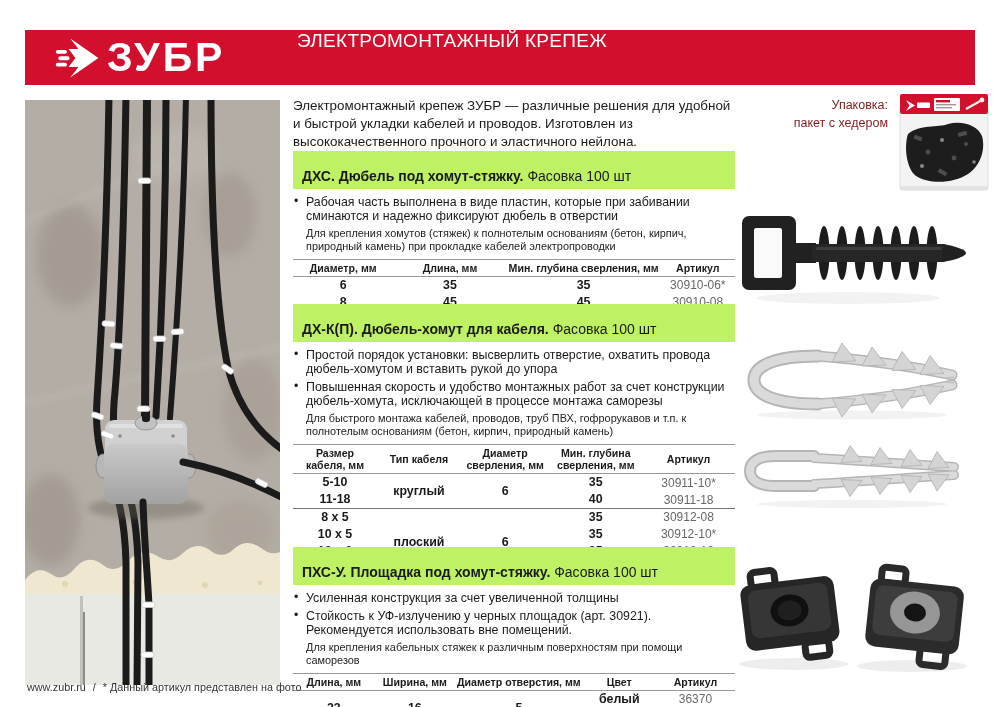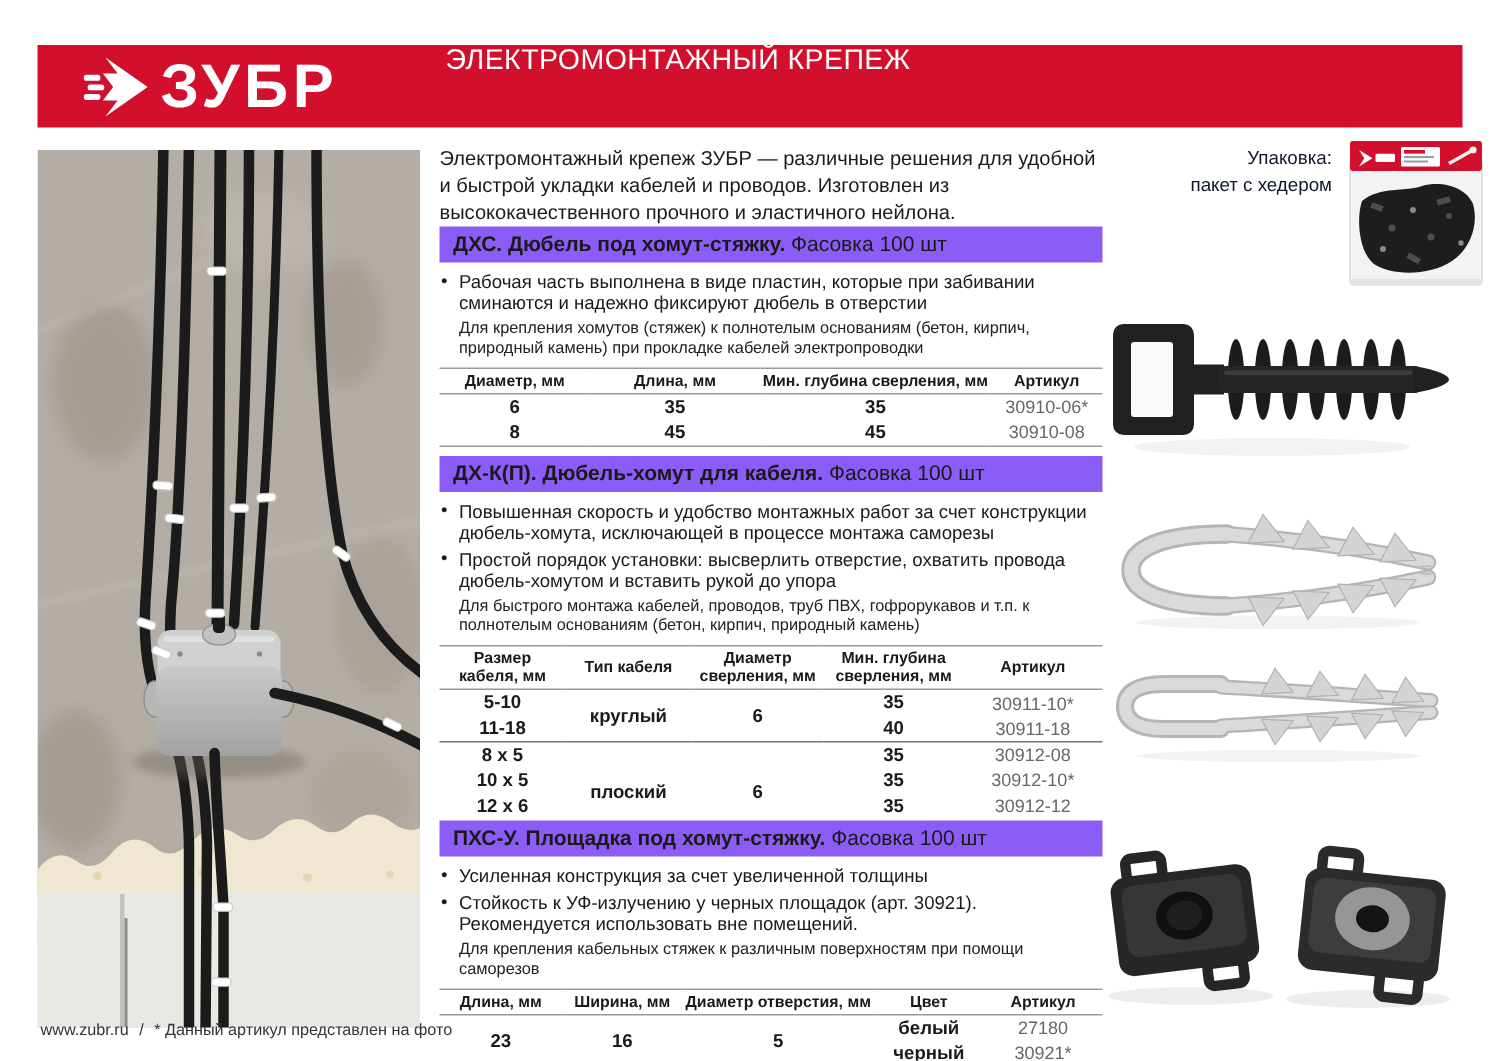--- a/index.html
+++ b/index.html
@@ -15,38 +15,38 @@
   .brand-text{color:#fff;font-size:41px;font-weight:700;letter-spacing:3px;line-height:1;margin-left:6px;}
   .page-title{color:#fff;font-size:19px;font-weight:400;margin:0 0 0 20px;letter-spacing:.3px;}
 
   
   .photo-wrap{position:absolute;left:25px;top:100px;width:255px;height:585px;}
 
   
   .intro{position:absolute;left:293px;top:97px;width:442px;margin:0;font-size:13.4px;line-height:1.33;}
   .product{position:absolute;left:293px;width:442px;}
   #sec-dhs{top:151px;} #sec-dhk{top:304px;} #sec-phs{top:547px;}
-  .sec-bar{background:#8b5cf6;font-size:14px;line-height:1.2;padding:3px 9px 4px;}
+  .sec-bar{background:#bef264;font-size:14px;line-height:1.2;padding:17px 9px 4px;}
   .sec-bar b{font-weight:700;}
   .bullets{list-style:none;margin:6px 0 0;padding:0;}
   .bullets li{position:relative;padding-left:13px;font-size:12.4px;line-height:1.14;margin-bottom:4px;}
   .bullets li::before{content:"\2022";position:absolute;left:1px;top:-1px;}
   .note{font-size:10.9px;line-height:1.18;margin:0 0 0 13px;color:#222;}
   table.ptable{width:100%;border-collapse:collapse;margin-top:6px;border-top:1px solid #999;border-bottom:1px solid #999;}
   .ptable th{font-size:10.6px;font-weight:700;text-align:center;padding:2px 2px;border-bottom:1px solid #999;line-height:1.15;vertical-align:middle;}
   .ptable td{font-size:12.4px;font-weight:700;text-align:center;padding:1px 2px;line-height:1.2;vertical-align:middle;}
   .ptable td.sku{font-weight:400;color:#676767;font-size:12px;}
   .t1 th,.t3 th{white-space:nowrap;}
   .t1 th:nth-child(1){width:24%}.t1 th:nth-child(2){width:28%}.t1 th:nth-child(3){width:30%}.t1 th:nth-child(4){width:18%}
   .t2 th:nth-child(1){width:19%}.t2 th:nth-child(2){width:19%}.t2 th:nth-child(3){width:20%}.t2 th:nth-child(4){width:21%}.t2 th:nth-child(5){width:21%}
   .t3 th:nth-child(1){width:20%}.t3 th:nth-child(2){width:19%}.t3 th:nth-child(3){width:23%}.t3 th:nth-child(4){width:18%}.t3 th:nth-child(5){width:20%}
   .t2 tr.gsep td{border-top:1px solid #737373;}
 
   
-  .packaging{position:absolute;left:760px;top:97px;width:128px;text-align:right;font-size:12.5px;line-height:1.4;color:#0f172a;}
+  .packaging{position:absolute;left:760px;top:97px;width:128px;text-align:right;font-size:12.5px;line-height:1.4;color:#7f1d1d;}
   .img-abs{position:absolute;}
   #img-package{left:898px;top:92px;}
   #img-dowel{left:736px;top:196px;}
   #img-clamp-round{left:740px;top:338px;}
   #img-clamp-flat{left:740px;top:434px;}
   #img-saddles{left:734px;top:552px;}
 
   
   .footer{position:absolute;left:27px;top:681px;font-size:10.8px;color:#333;}
   .footer .sep{margin:0 7px;}
@@ -190,22 +190,22 @@
     </tbody>
   </table>
 </section>
 
 <section class="product" id="sec-dhk">
   <div class="sec-bar">
     <b>ДХ-К(П). Дюбель-хомут для кабеля.</b>
     <span>Фасовка 100 шт</span>
   </div>
   <ul class="bullets">
+    <li>Простой порядок установки: высверлить отверстие, охватить провода дюбель-хомутом и вставить рукой до упора</li>
     <li>Повышенная скорость и удобство монтажных работ за счет конструкции дюбель-хомута, исключающей в процессе монтажа саморезы</li>
-    <li>Простой порядок установки: высверлить отверстие, охватить провода дюбель-хомутом и вставить рукой до упора</li>
   </ul>
   <p class="note">Для быстрого монтажа кабелей, проводов, труб ПВХ, гофрорукавов и т.п. к полнотелым основаниям (бетон, кирпич, природный камень)</p>
   <table class="ptable t2">
     <thead>
       <tr>
         <th>Размер кабеля, мм</th>
         <th>Тип кабеля</th>
         <th>Диаметр сверления, мм</th>
         <th>Мин. глубина сверления, мм</th>
         <th>Артикул</th>
@@ -269,21 +269,21 @@
         <th>Цвет</th>
         <th>Артикул</th>
       </tr>
     </thead>
     <tbody>
       <tr>
         <td rowspan="2">23</td>
         <td rowspan="2">16</td>
         <td rowspan="2">5</td>
         <td>белый</td>
-        <td class="sku">27180</td>
+        <td class="sku">36370</td>
       </tr>
       <tr>
         <td>черный</td>
         <td class="sku">30921*</td>
       </tr>
     </tbody>
   </table>
 </section>
 
 <div class="packaging">

